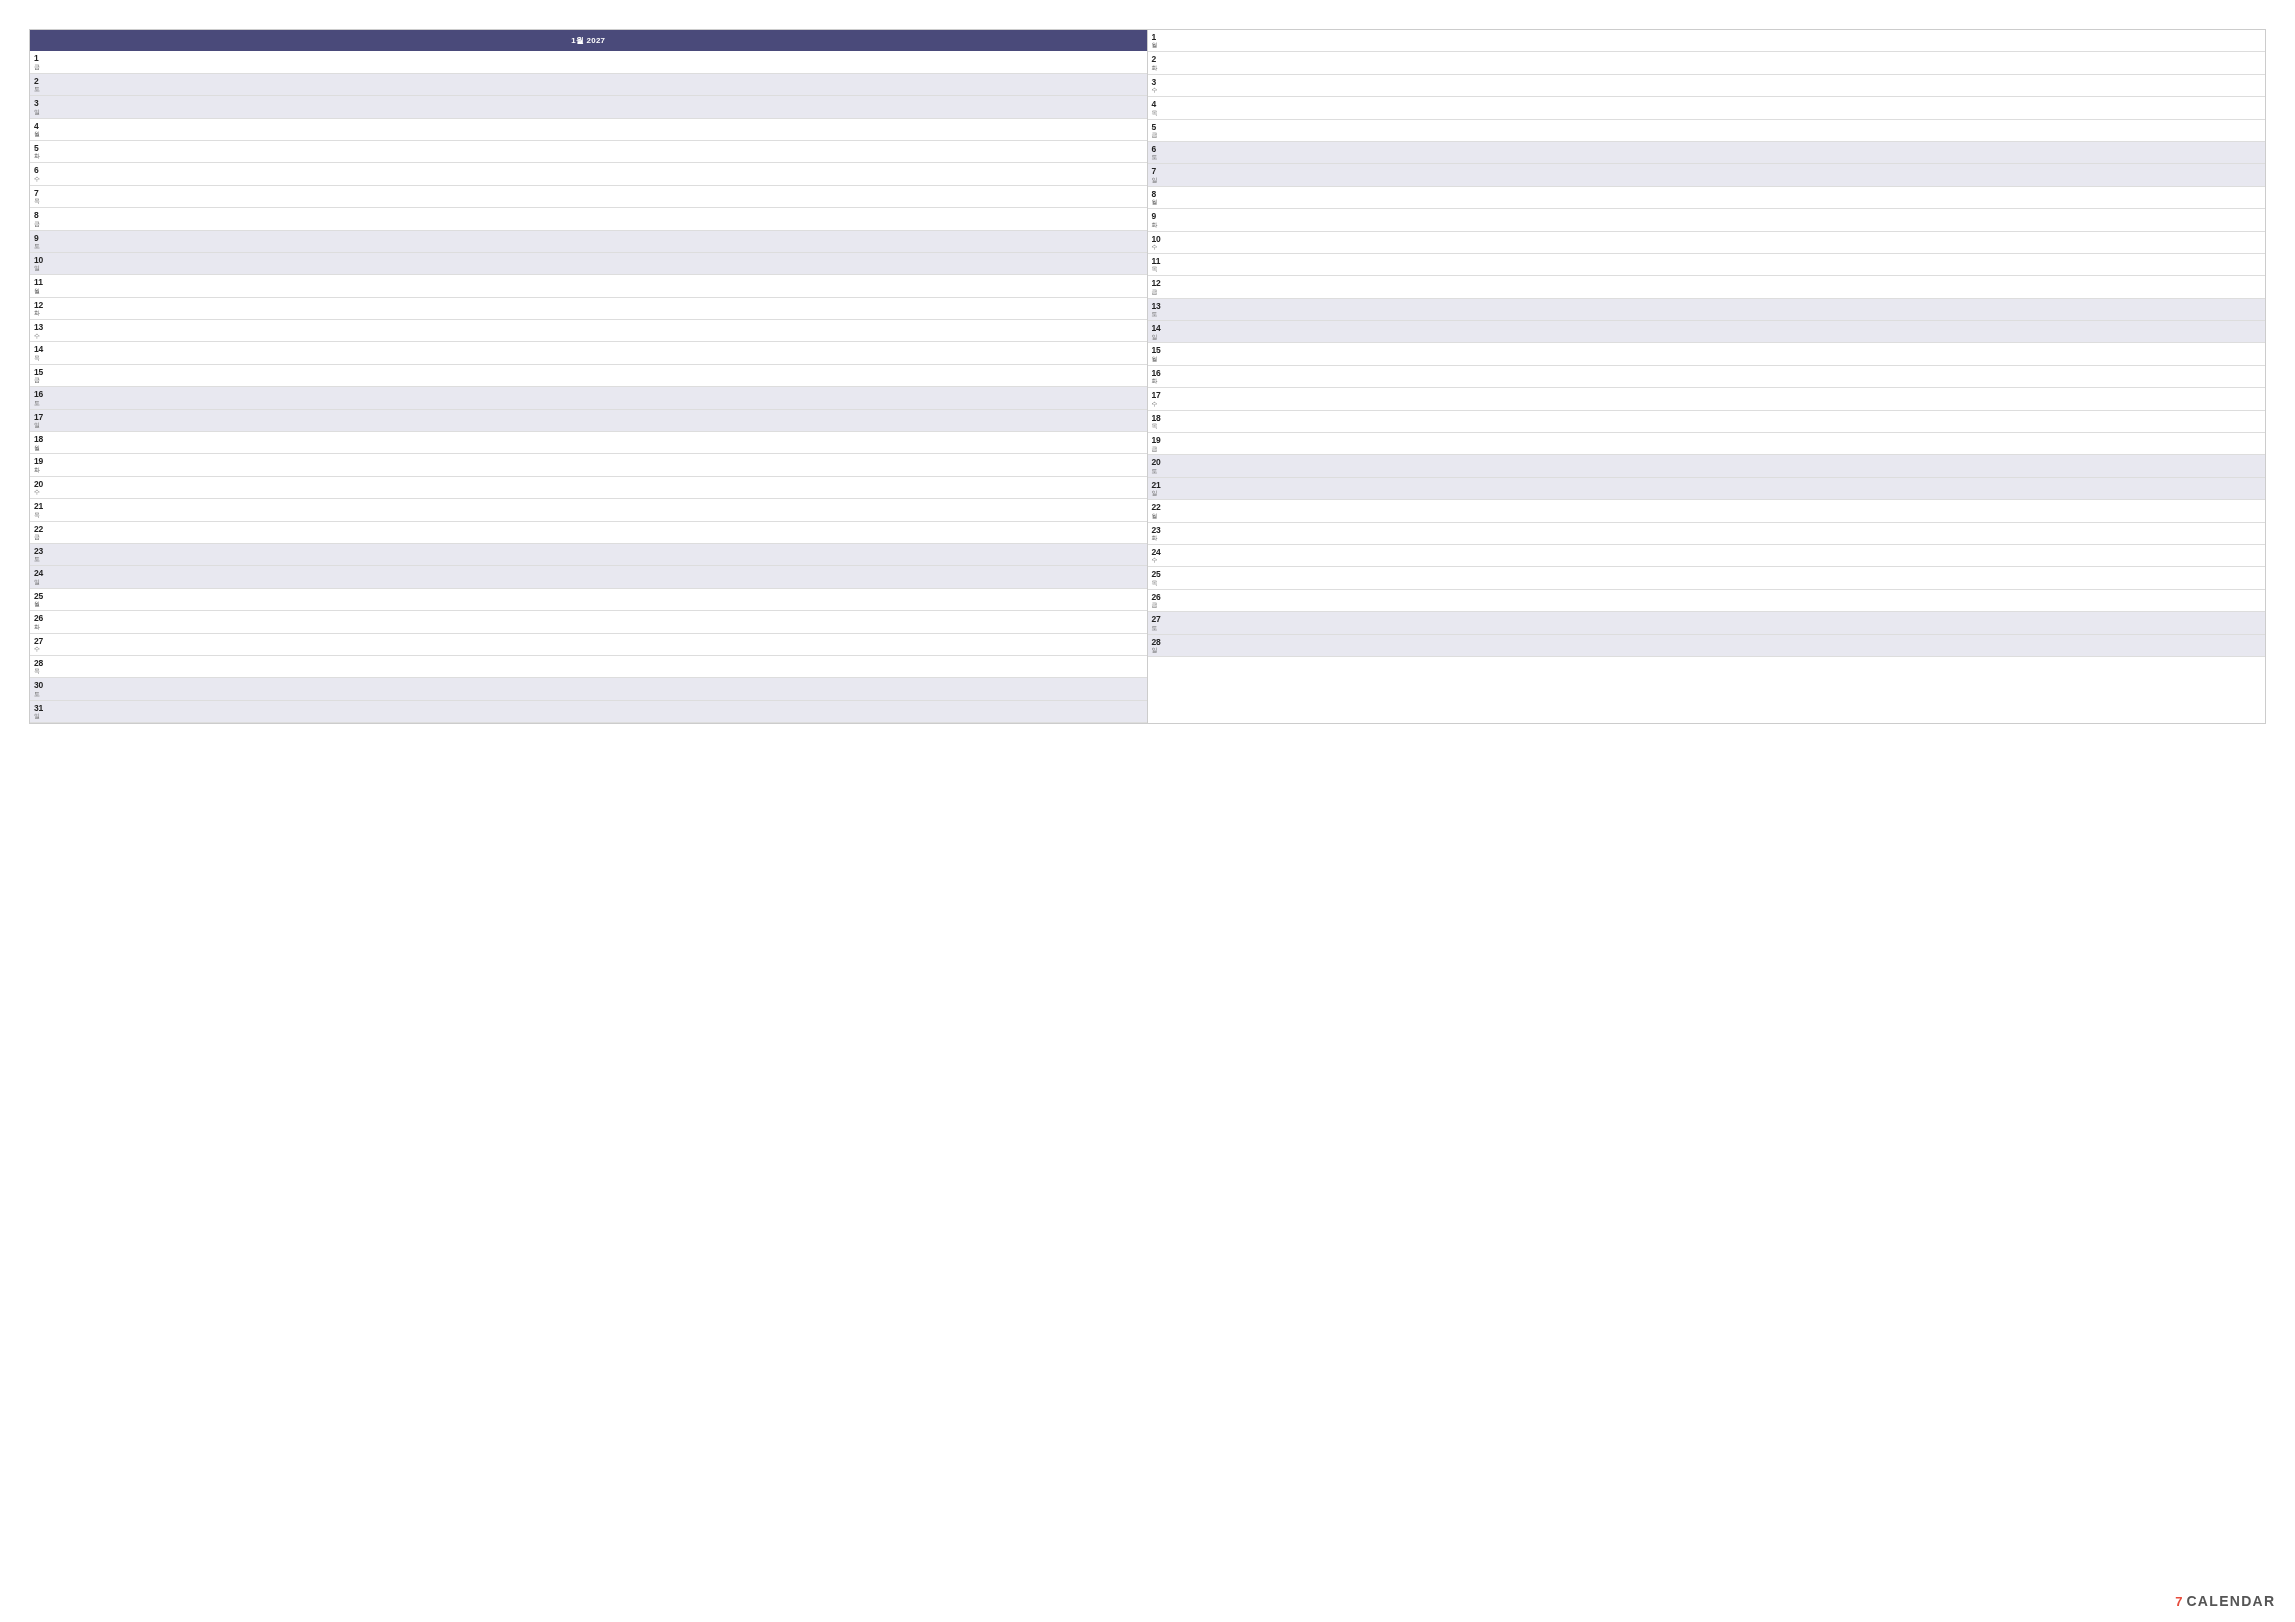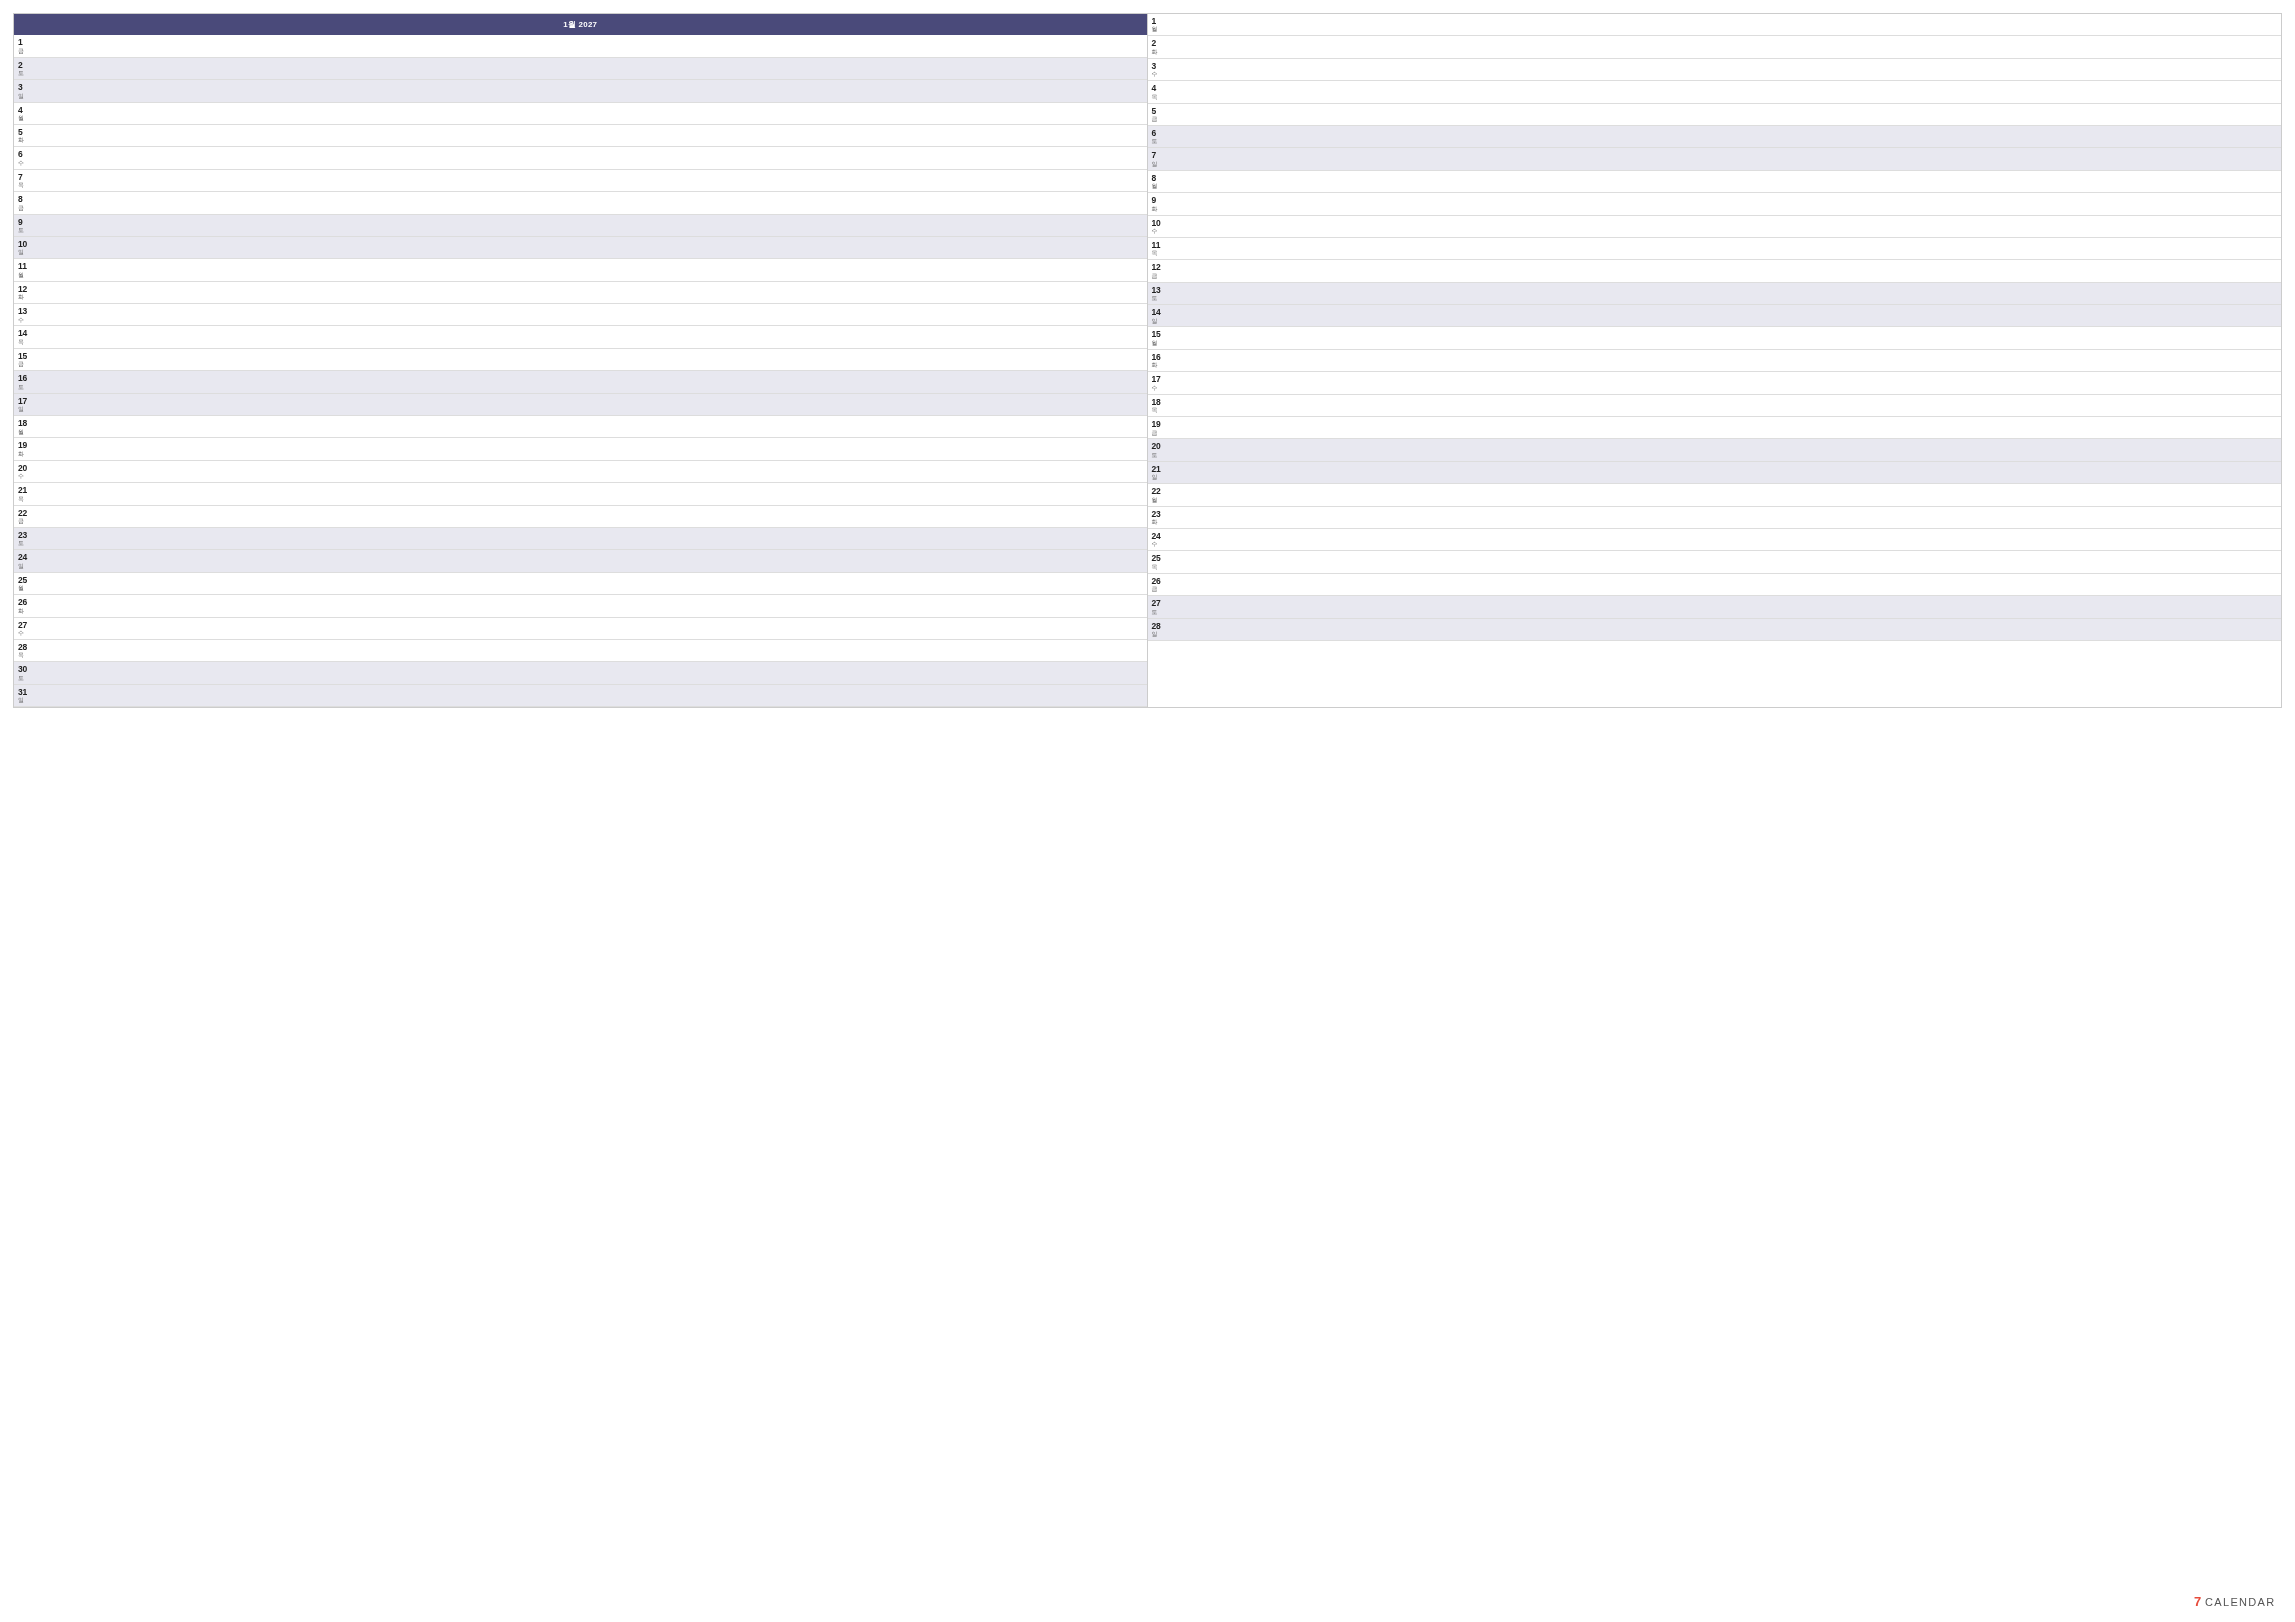--- a/index.html
+++ b/index.html
@@ -5,21 +5,21 @@
     * { margin: 0; padding: 0; box-sizing: border-box; }
     body {
       background: #fff;
       font-family: 'Malgun Gothic', 'Apple SD Gothic Neo', sans-serif;
       font-size: 7.2px;
       color: #333;
     }
     .page {
       width: 100vw;
       min-height: 100vh;
-      padding: 13px;
+      padding: 29px;
       position: relative;
     }
     .calendar-grid {
       display: grid;
       grid-template-columns: 1fr 1fr;
       gap: 0;
       border: 0.7px solid #ccc;
     }
     .month-section {
       border-right: 0.7px solid #ccc;
@@ -70,22 +70,22 @@
       display: flex;
       align-items: center;
       gap: 3.9px;
     }
     .brand-icon {
       color: #e74c3c;
       font-size: 13px;
       font-weight: bold;
     }
     .brand-text {
-      font-size: 11px;
-      font-weight: normal;
+      font-size: 14px;
+      font-weight: bold;
       letter-spacing: 1.3px;
       color: #555;
     }
   </style>
 </head>
 <body>
 
 <div class="page">
   <div class="calendar-grid">
   <div class="month-section">

